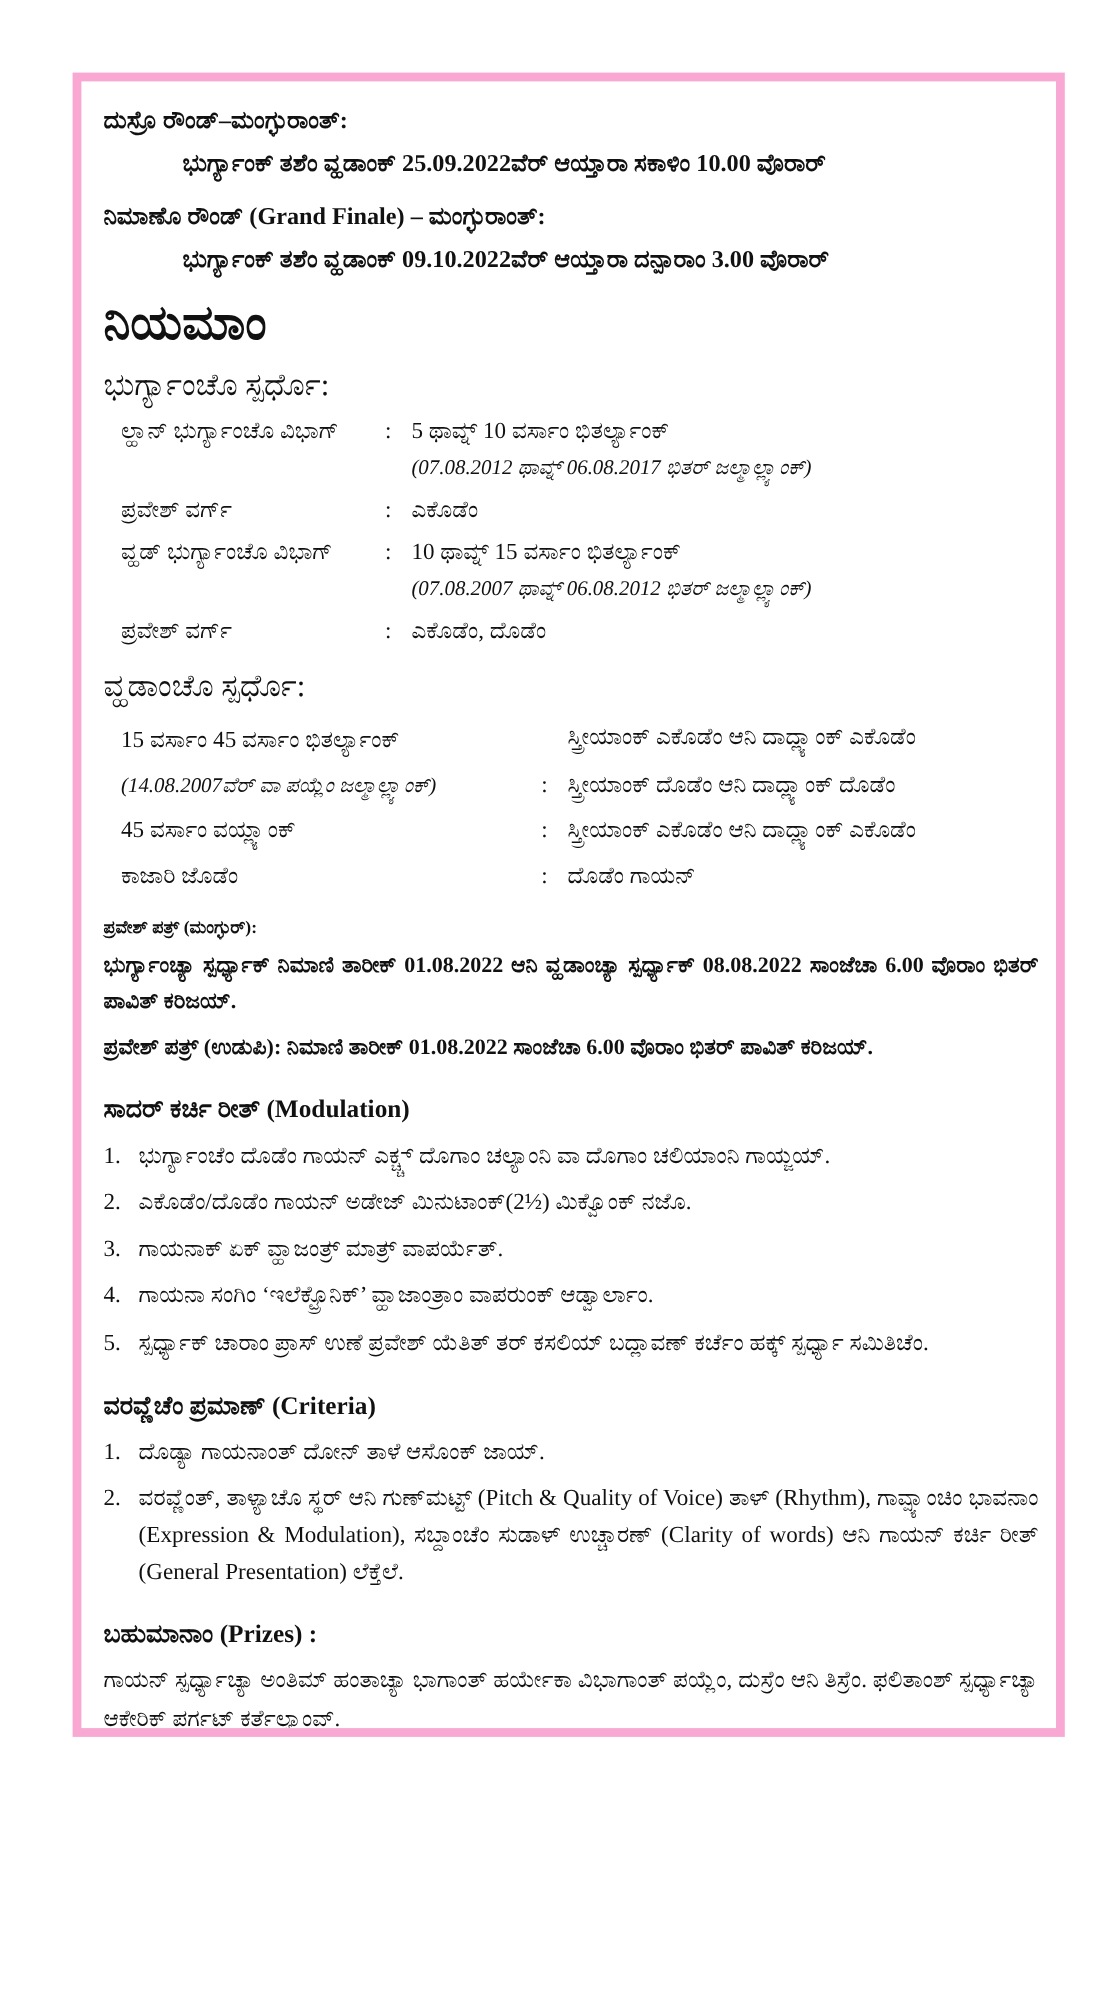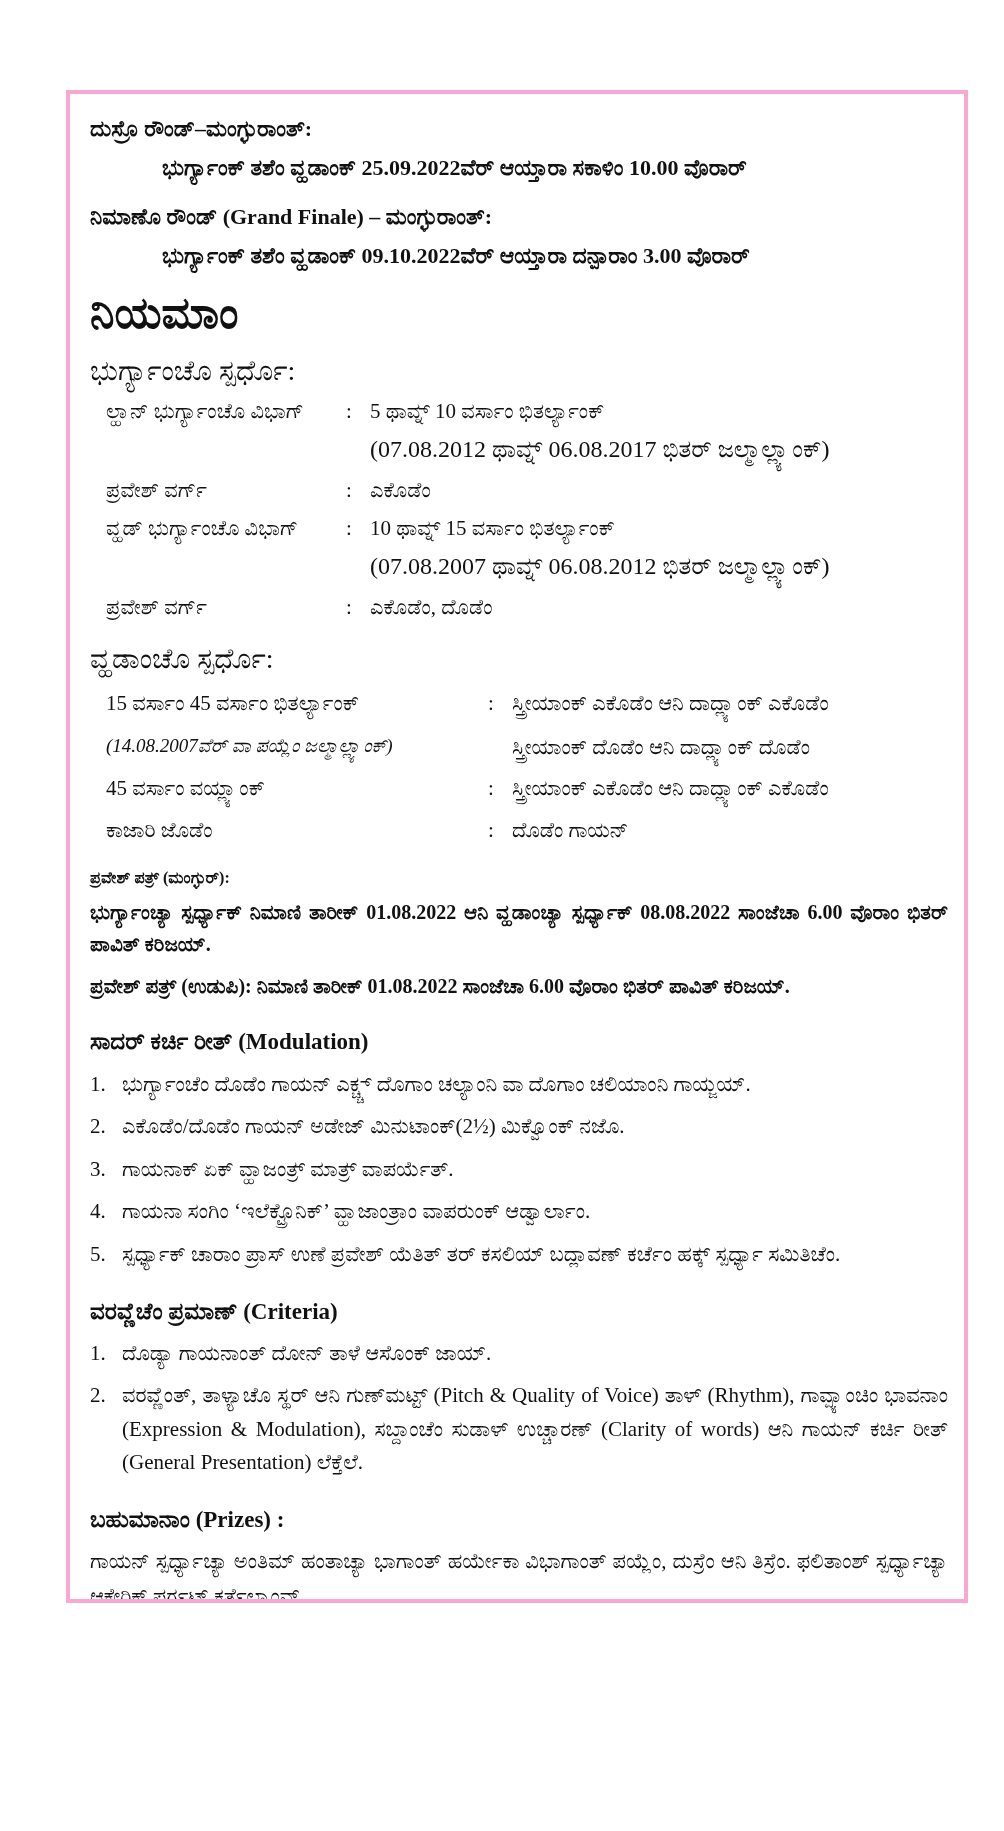--- a/index.html
+++ b/index.html
@@ -3,33 +3,33 @@
 <meta charset="utf-8">
 <style>
   html,body{margin:0;padding:0;}
   body{
     width:1004px;height:1831px;background:#ffffff;position:relative;
     font-family:"Liberation Serif", serif;color:#111111;
     -webkit-font-smoothing:antialiased;
   }
   .frame{
     position:absolute;left:66px;top:66px;width:902px;height:1513px;
-    border:4px solid #f9a8d4;box-sizing:border-box;background:#ffffff;
-    padding:10px 16px 0 20px;overflow:hidden;margin-top:24px;
+    border:8px solid #f9a8d4;box-sizing:border-box;background:#ffffff;
+    padding:10px 16px 0 20px;overflow:hidden;
   }
   p{margin:0;}
   .sched-head{font-size:22px;font-weight:700;margin:8px 0 0;line-height:1.5;}
   .sched-detail{font-size:22px;font-weight:700;padding-left:72px;margin:6px 0 16px;line-height:1.5;}
   .rules-title{font-size:44px;font-weight:700;margin:8px 0 10px;line-height:1.2;}
   .subhead{font-size:28px;font-weight:400;margin:10px 0 6px;line-height:1.4;}
-  .defrow{display:flex;align-items:flex-start;padding-left:16px;font-size:21px;line-height:1.5;margin:6px 0;}
+  .defrow{display:flex;align-items:flex-end;padding-left:16px;font-size:21px;line-height:1.5;margin:6px 0;}
   .defrow .dl{width:240px;flex:none;}
   .defrow .dc{width:24px;flex:none;}
   .defrow .dv{flex:1;}
-  .defnote{font-size:24px;padding-left:280px;margin:0 0 8px;line-height:1.4;}
+  .defnote{font-style:italic;font-size:19px;padding-left:280px;margin:0 0 8px;line-height:1.4;}
   .defrow.wide .dl{width:382px;}
   .defrow.wide{margin:10px 0;}
   .stack > span{display:block;}
   .stack > span + span{margin-top:12px;}
   .label-note{font-style:italic;font-size:19px;}
   .entry-head{font-size:16px;font-weight:700;margin:20px 0 6px;line-height:1.5;}
   .entry-para{font-size:20px;font-weight:700;text-align:justify;line-height:1.6;margin:4px 0 10px;}
   .entry-para .inline-head{font-weight:700;}
   .sec-head{font-size:23px;font-weight:700;margin:24px 0 8px;line-height:1.4;}
   .li{display:flex;align-items:flex-start;font-size:21px;line-height:1.6;margin:9px 0;}

